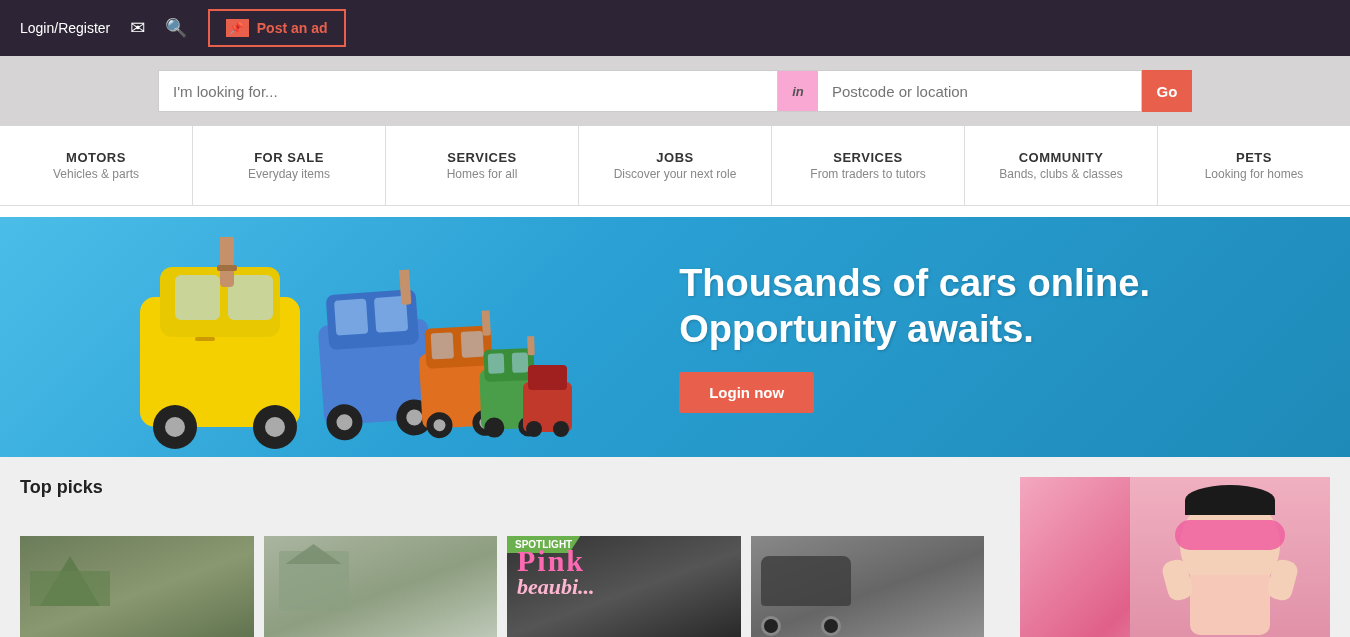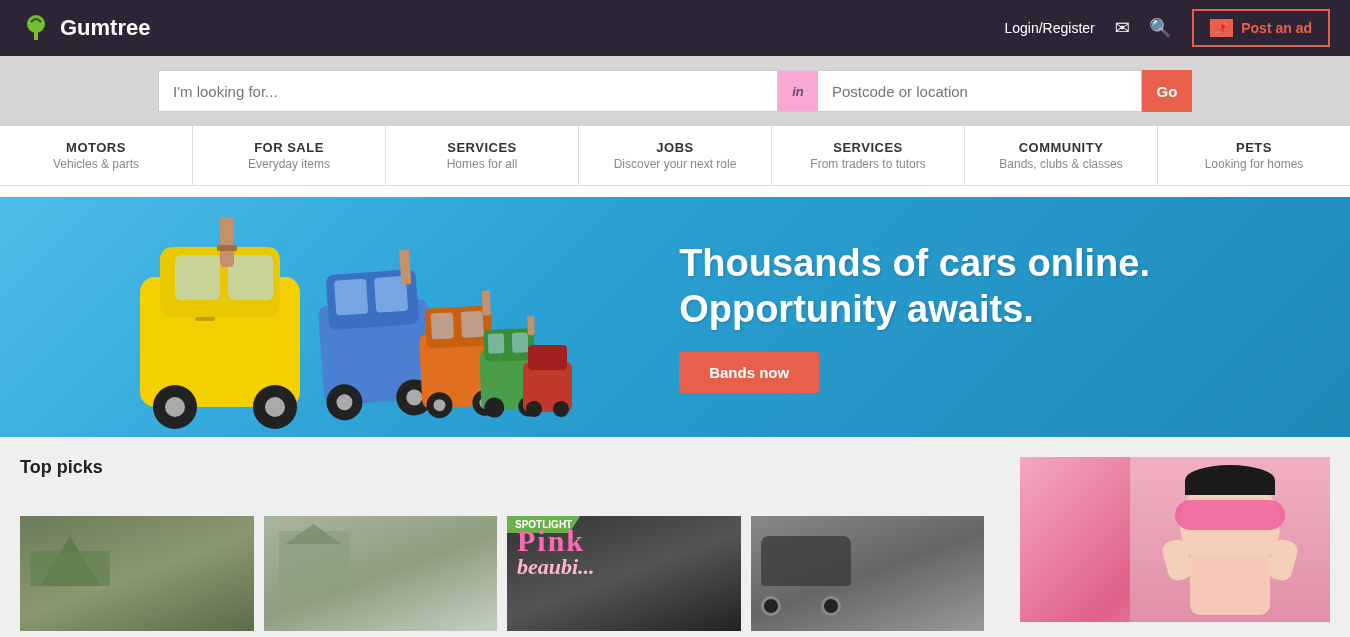--- a/index.html
+++ b/index.html
@@ -123,21 +123,21 @@
       display: flex;
       border-bottom: 1px solid #ddd;
       background: white;
     }
     .nav-item {
       flex: 1;
       display: flex;
       flex-direction: column;
       align-items: center;
       justify-content: center;
-      padding: 14px 10px;
+      padding: 24px 10px;
       cursor: pointer;
       border-right: 1px solid #ddd;
       text-decoration: none;
     }
     .nav-item:last-child {
       border-right: none;
     }
     .nav-title {
       font-size: 13px;
       font-weight: bold;
@@ -276,28 +276,20 @@
       font-size: 18px;
       font-weight: bold;
       color: #8B1A4A;
       font-style: italic;
     }
   </style>
 </head>
 <body>
 
 <div class="header">
-  <div class="header-left">
-    <svg class="logo-icon" viewBox="0 0 32 32" fill="none">
-      <circle cx="16" cy="12" r="9" fill="#72c02c"></circle>
-      <rect x="14" y="18" width="4" height="10" fill="#72c02c"></rect>
-      <path d="M11 10 Q16 4 21 10" stroke="#2d5a0e" stroke-width="2" fill="none"></path>
-    </svg>
-    <span class="logo-text">Gumtree</span>
-  </div>
   <div class="header-right">
     <a class="login-register">Login/Register</a>
     <span class="header-icon">✉</span>
     <span class="header-icon">🔍</span>
     <button class="post-ad-btn">
       <span class="pin-icon">📌</span>
       <span>Post an ad</span>
     </button>
   </div>
 </div>
@@ -413,21 +405,21 @@
         <circle cx="41" cy="72" r="8" fill="#222"></circle>
       </svg>
     </div>
   </div>
 
   <div class="hero-text">
     <div class="hero-headline">
       <div>Thousands of cars online.</div>
       <div>Opportunity awaits.</div>
     </div>
-    <button class="hero-search-btn">Bands now</button>
+    <button class="hero-search-btn">Login now</button>
   </div>
 </div>
 
 <div class="top-picks">
   <div class="top-picks-content">
     <div class="section-title">Top picks</div>
     <div class="picks-grid">
 
       <div class="pick-card card-1">
         <div style="position:absolute;top:20px;left:20px;width:60px;height:50px;background:rgba(90,120,70,0.8);border-radius:4px 4px 0 0;clip-path:polygon(50% 0%, 100% 100%, 0% 100%);"></div>

